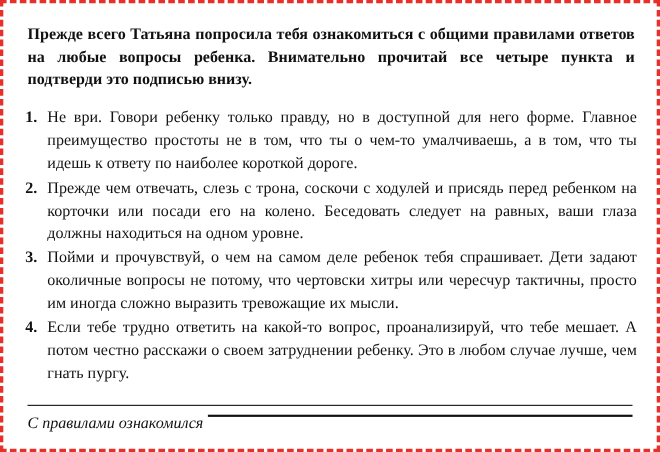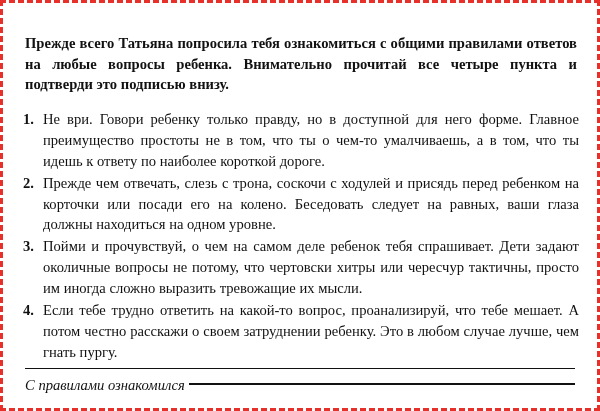--- a/index.html
+++ b/index.html
@@ -21,21 +21,21 @@
     border: 3px dashed #e8302a;
     padding: 14px 18px 10px 18px;
   }
   .intro {
     font-family: "Liberation Serif", serif;
     font-weight: bold;
     font-size: 14.6px;
     line-height: 1.42;
     color: #111111;
     text-align: justify;
-    margin: 16px 2px 14px 4px;
+    margin: 4px 2px 14px 4px;
   }
   .rules {
     margin: 0;
     padding: 0;
     list-style: none;
   }
   .rule {
     position: relative;
     font-size: 14.6px;
     line-height: 1.43;
@@ -58,21 +58,21 @@
     right: 18px;
     bottom: 14px;
   }
   .footer-rule {
     border: none;
     border-top: 1.5px solid #111111;
     margin: 0 4px 8px 4px;
   }
   .sign-row {
     display: flex;
-    align-items: center;
+    align-items: flex-start;
     gap: 4px;
     padding: 0 4px;
   }
   .sign-label {
     font-style: italic;
     font-size: 14.6px;
     color: #111111;
     white-space: nowrap;
   }
   .sign-line {

